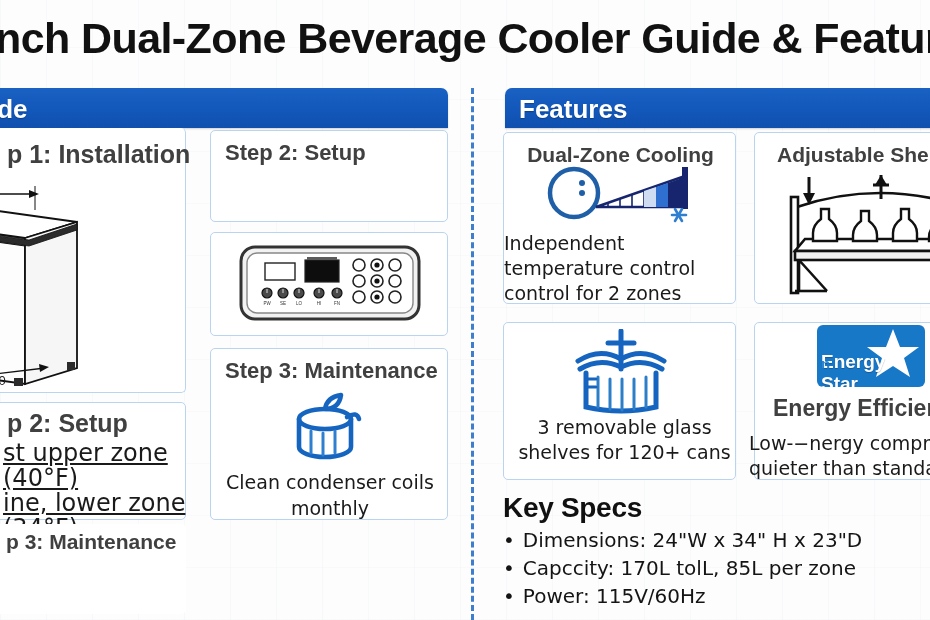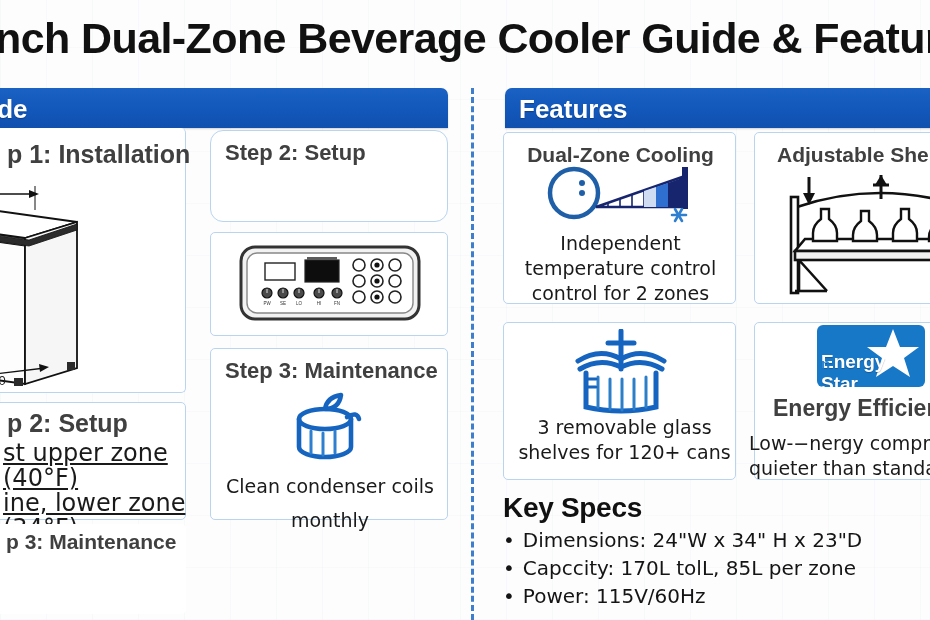--- a/index.html
+++ b/index.html
@@ -66,33 +66,33 @@
 
   
   #c-install{left:-84px;top:128px;width:270px;height:265px;border-top:none;}
   #c-install .card-title{left:90px;top:12px;font-size:25px;}
   #c-setup-l{left:-84px;top:402px;width:270px;height:118px;}
   #c-setup-l .card-title{left:90px;top:6px;font-size:25px;}
   #c-setup-l .card-body{left:86px;top:38px;width:230px;font-size:24px;line-height:25px;text-decoration:underline;}
   #c-maint-l{left:-84px;top:524px;width:270px;height:90px;border:none;}
   #c-maint-l .card-title{left:90px;top:6px;font-size:21px;}
 
-  #c-step2{left:210px;top:130px;width:238px;height:92px;border-radius:13px;}
+  #c-step2{left:210px;top:130px;width:238px;height:92px;}
   #c-step2 .card-title{left:14px;top:9px;font-size:22px;}
   #c-step2 .card-body{left:14px;top:38px;width:215px;font-size:18px;line-height:24px;}
 
   #c-panel{left:210px;top:232px;width:238px;height:104px;}
   #c-step3{left:210px;top:348px;width:238px;height:172px;}
   #c-step3 .card-title{left:14px;top:9px;font-size:22px;}
-  #c-step3 .card-body{left:0;top:120px;width:238px;text-align:center;font-size:19px;line-height:34px;}
+  #c-step3 .card-body{left:0;top:120px;width:238px;text-align:center;font-size:19px;line-height:26px;}
 
   
   #f-dual{left:503px;top:132px;width:233px;height:172px;}
   #f-dual .card-title{left:0;top:10px;width:233px;text-align:center;font-size:21px;}
-  #f-dual .card-body{left:0;top:98px;width:233px;text-align:center;font-size:19px;line-height:25px;}
+  #f-dual .card-body{left:0;top:98px;width:233px;font-size:19px;line-height:25px;}
 
   #f-shelf{left:754px;top:132px;width:233px;height:172px;}
   #f-shelf .card-title{left:22px;top:10px;font-size:21px;}
 
   #f-glass{left:503px;top:322px;width:233px;height:158px;}
   #f-glass .card-body{left:4px;top:92px;width:233px;text-align:center;font-size:19px;line-height:25px;}
 
   #f-energy{left:754px;top:322px;width:233px;height:158px;}
   #f-energy .card-title{left:18px;top:72px;font-size:23px;}
   #f-energy .card-body{left:-6px;top:108px;width:250px;font-size:19px;line-height:25px;white-space:nowrap;}

